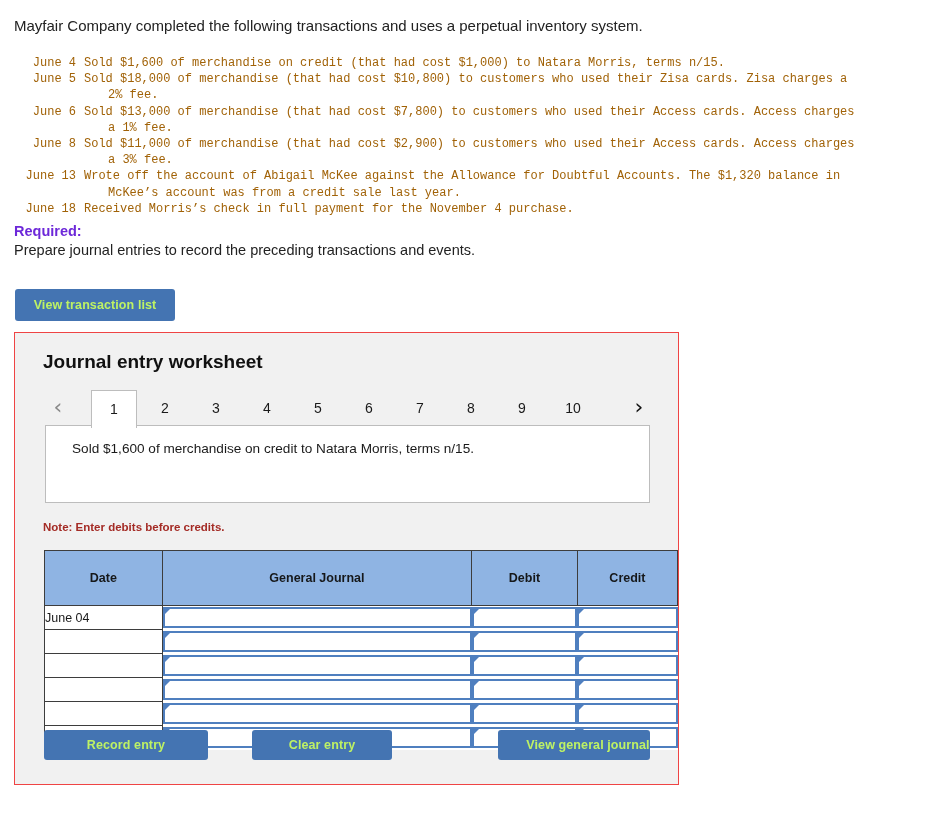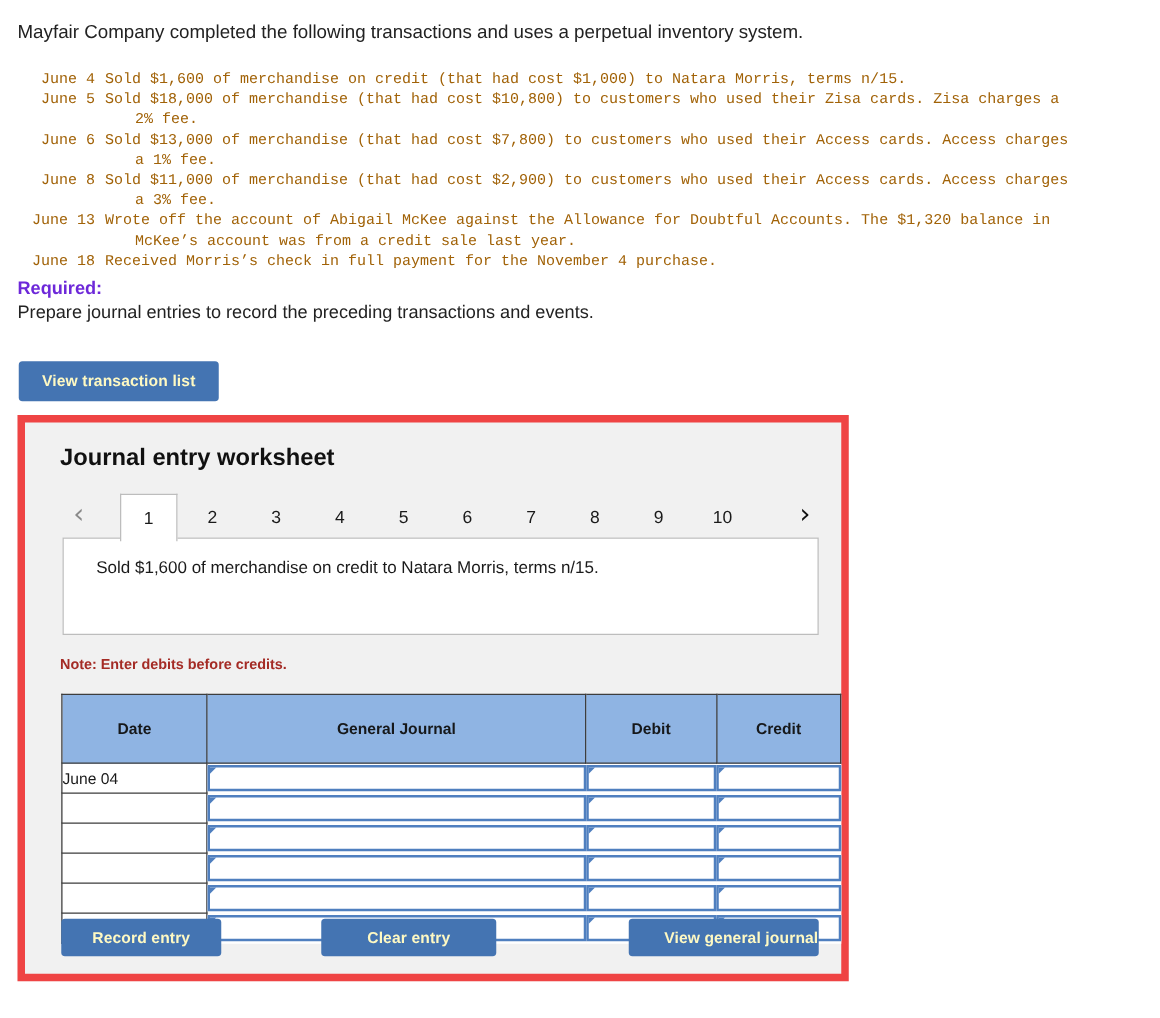--- a/index.html
+++ b/index.html
@@ -73,21 +73,21 @@
     display: block;
   }
   .required-text {
     display: block;
     color: #222;
   }
 
   
   .btn {
     background: #4474b2;
-    color: #fef9c3;
+    color: #bef264;
     border: none;
     border-radius: 3px;
     font-family: "Liberation Sans", sans-serif;
     font-weight: bold;
     font-size: 12.5px;
     letter-spacing: 0.1px;
     cursor: pointer;
     padding: 0;
     text-align: center;
     line-height: 1;
@@ -105,21 +105,21 @@
   }
 
   
   .panel {
     position: absolute;
     left: 14px;
     top: 332px;
     width: 665px;
     height: 453px;
     background: #f1f1f1;
-    border: 6px solid #ef4444;
+    border: 1px solid #ef4444;
     box-sizing: border-box;
   }
   .panel-title {
     position: absolute;
     left: 28px;
     top: 18px;
     font-size: 19px;
     font-weight: bold;
     color: #111;
   }
@@ -254,21 +254,21 @@
   }
   .cell-pad {
     border: none;
   }
 
   
   .btn-record {
     position: absolute;
     left: 29px;
     top: 397px;
-    width: 128px;
+    width: 164px;
     height: 30px;
   }
   .btn-clear {
     position: absolute;
     left: 207px;
     top: 397px;
     width: 140px;
     height: 30px;
     margin-left: 30px;
   }

